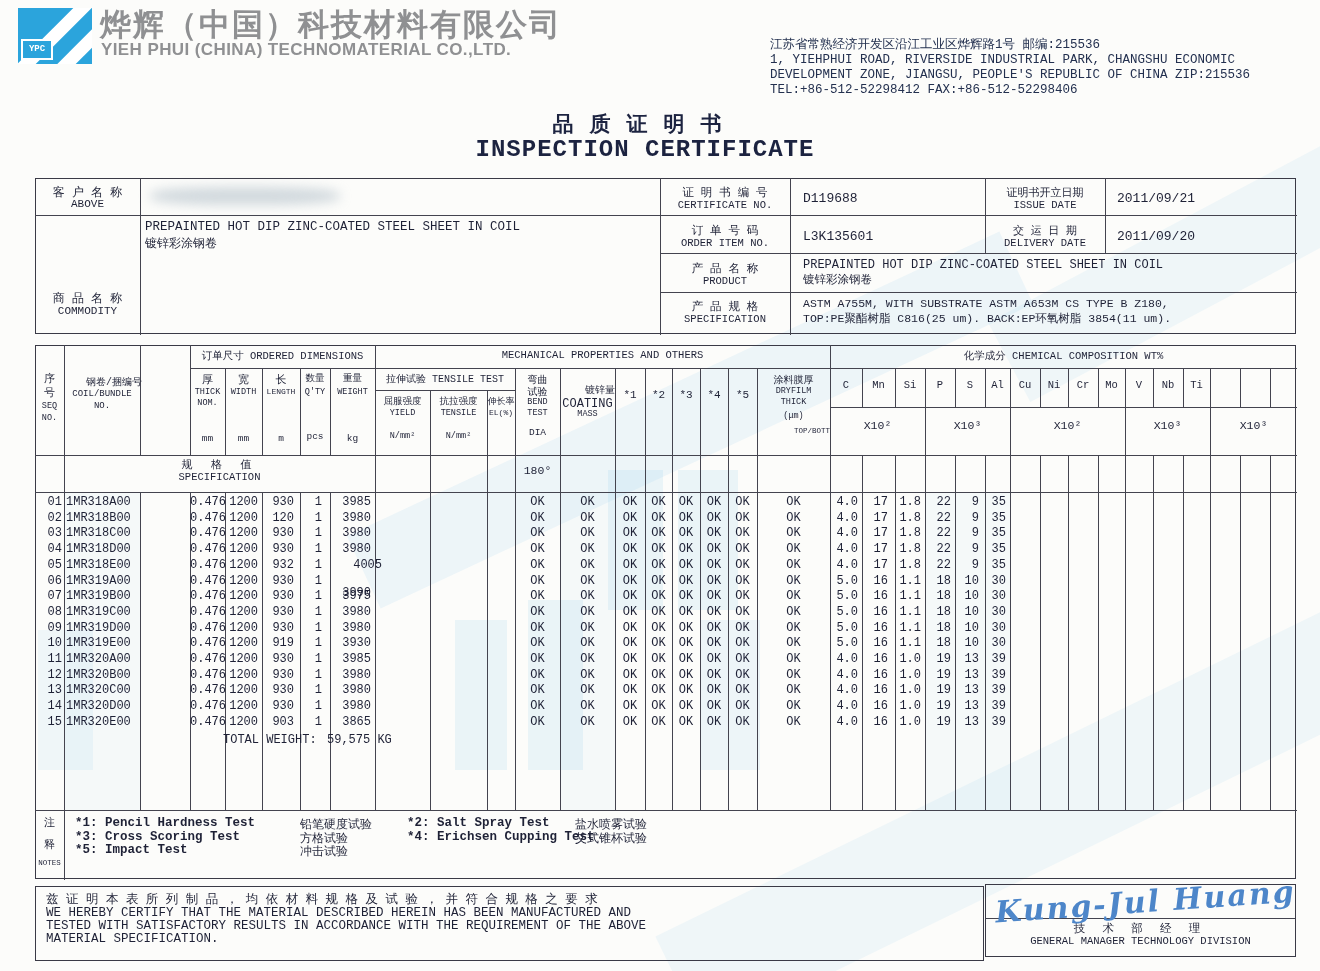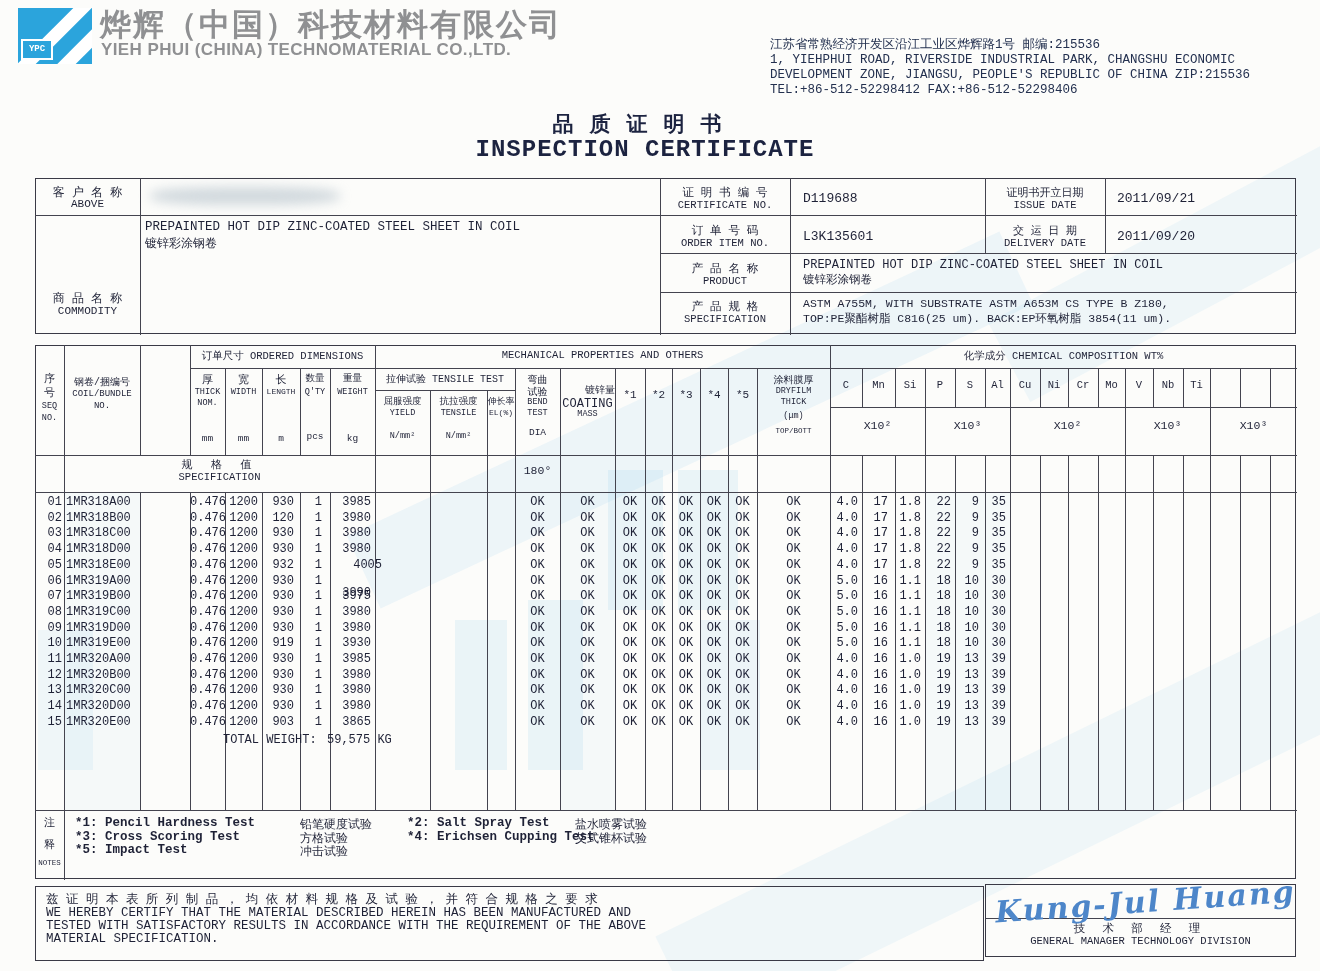--- a/index.html
+++ b/index.html
@@ -166,21 +166,21 @@
       <div class="ln" style="left: 1148px; top: 110px; width: 1px; height: 355px;"></div>
       <div class="ln" style="left: 1175px; top: 23px; width: 1px; height: 442px;"></div>
       <div class="ln" style="left: 1205px; top: 23px; width: 1px; height: 39px;"></div>
       <div class="ln" style="left: 1205px; top: 110px; width: 1px; height: 355px;"></div>
       <div class="ln" style="left: 1235px; top: 23px; width: 1px; height: 39px;"></div>
       <div class="ln" style="left: 1235px; top: 110px; width: 1px; height: 355px;"></div>
       <div class="txt" style="left: 0px; top: 26px; width: 29px; font-size: 11px; text-align: center;">序</div>
       <div class="txt" style="left: 0px; top: 40px; width: 29px; font-size: 11px; text-align: center;">号</div>
       <div class="txt" style="left: 0px; top: 56px; width: 29px; font-size: 8.5px; text-align: center;">SEQ</div>
       <div class="txt" style="left: 0px; top: 68px; width: 29px; font-size: 8.5px; text-align: center;">NO.</div>
-      <div class="txt" style="left: 29px; top: 30px; width: 76px; font-size: 10px; text-align: center;">钢卷/捆编号</div>
+      <div class="txt" style="left: 29px; top: 30px; width: 76px; font-size: 10px; text-align: center; padding-left: 12px;">钢卷/捆编号</div>
       <div class="txt" style="left: 29px; top: 44px; width: 76px; font-size: 9px; text-align: center;">COIL/BUNDLE</div>
       <div class="txt" style="left: 29px; top: 56px; width: 76px; font-size: 9px; text-align: center;">NO.</div>
       <div class="txt" style="left: 155px; top: 4px; width: 185px; font-size: 10.5px; text-align: center;">订单尺寸 ORDERED DIMENSIONS</div>
       <div class="txt" style="left: 155px; top: 27px; width: 35px; font-size: 11px; text-align: center;">厚</div>
       <div class="txt" style="left: 155px; top: 42px; width: 35px; font-size: 8.5px; text-align: center;">THICK</div>
       <div class="txt" style="left: 155px; top: 53px; width: 35px; font-size: 8.5px; text-align: center;">NOM.</div>
       <div class="txt" style="left: 155px; top: 88px; width: 35px; font-size: 9.5px; text-align: center;">mm</div>
       <div class="txt" style="left: 190px; top: 27px; width: 37px; font-size: 11px; text-align: center;">宽</div>
       <div class="txt" style="left: 190px; top: 42px; width: 37px; font-size: 8.5px; text-align: center;">WIDTH</div>
       <div class="txt" style="left: 190px; top: 88px; width: 37px; font-size: 9.5px; text-align: center;">mm</div>
@@ -213,21 +213,21 @@
       <div class="txt" style="left: 525px; top: 64px; width: 55px; font-size: 8.5px; text-align: center;">MASS</div>
       <div class="txt" style="left: 580px; top: 44px; width: 30px; font-size: 11px; text-align: center;">*1</div>
       <div class="txt" style="left: 610px; top: 44px; width: 27px; font-size: 11px; text-align: center;">*2</div>
       <div class="txt" style="left: 637px; top: 44px; width: 28px; font-size: 11px; text-align: center;">*3</div>
       <div class="txt" style="left: 665px; top: 44px; width: 28px; font-size: 11px; text-align: center;">*4</div>
       <div class="txt" style="left: 693px; top: 44px; width: 29px; font-size: 11px; text-align: center;">*5</div>
       <div class="txt" style="left: 722px; top: 28px; width: 73px; font-size: 10px; text-align: center;">涂料膜厚</div>
       <div class="txt" style="left: 722px; top: 41px; width: 73px; font-size: 8.5px; text-align: center;">DRYFILM</div>
       <div class="txt" style="left: 722px; top: 52px; width: 73px; font-size: 8.5px; text-align: center;">THICK</div>
       <div class="txt" style="left: 722px; top: 66px; width: 73px; font-size: 8.5px; text-align: center;">(μm)</div>
-      <div class="txt" style="left: 722px; top: 82px; width: 73px; font-size: 7.5px; text-align: center;">TOP/BOTT</div>
+      <div class="txt" style="left: 722px; top: 82px; width: 73px; font-size: 7.5px; text-align: right;">TOP/BOTT</div>
       <div class="txt" style="left: 795px; top: 4px; width: 467px; font-size: 10.5px; text-align: center;">化学成分 CHEMICAL COMPOSITION WT%</div>
       <div class="txt" style="left: 795px; top: 34px; width: 32px; font-size: 10.5px; text-align: center;">C</div>
       <div class="txt" style="left: 827px; top: 34px; width: 33px; font-size: 10.5px; text-align: center;">Mn</div>
       <div class="txt" style="left: 860px; top: 34px; width: 30px; font-size: 10.5px; text-align: center;">Si</div>
       <div class="txt" style="left: 890px; top: 34px; width: 30px; font-size: 10.5px; text-align: center;">P</div>
       <div class="txt" style="left: 920px; top: 34px; width: 30px; font-size: 10.5px; text-align: center;">S</div>
       <div class="txt" style="left: 950px; top: 34px; width: 25px; font-size: 10.5px; text-align: center;">Al</div>
       <div class="txt" style="left: 975px; top: 34px; width: 30px; font-size: 10.5px; text-align: center;">Cu</div>
       <div class="txt" style="left: 1005px; top: 34px; width: 28px; font-size: 10.5px; text-align: center;">Ni</div>
       <div class="txt" style="left: 1033px; top: 34px; width: 30px; font-size: 10.5px; text-align: center;">Cr</div>

